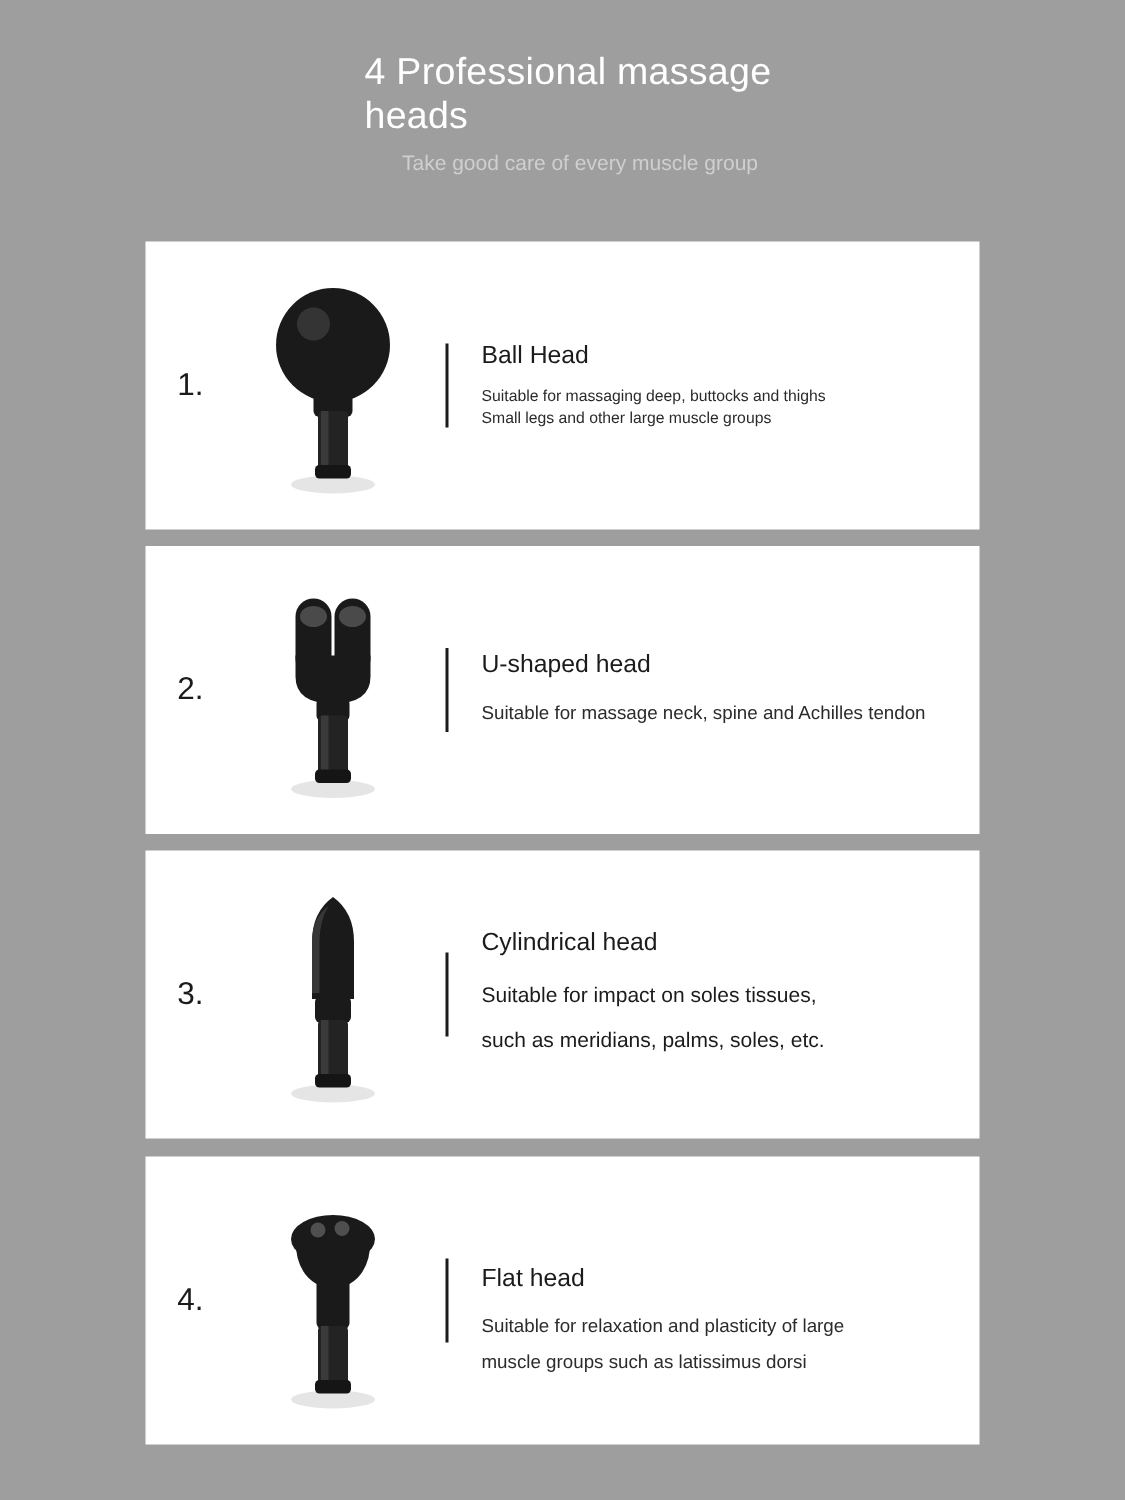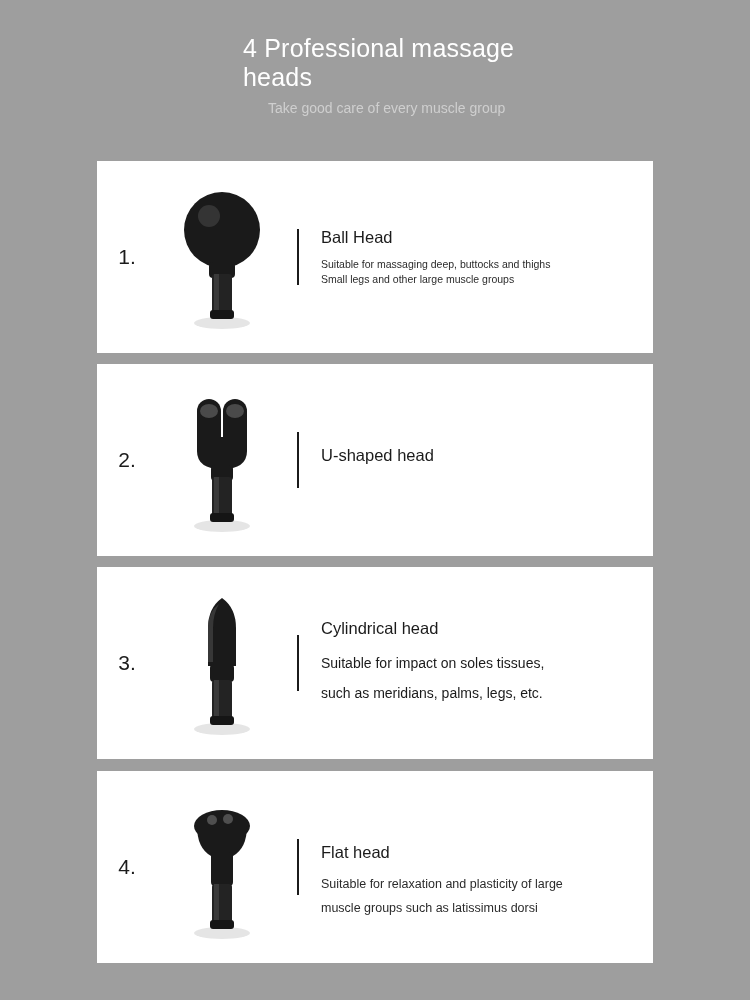--- a/index.html
+++ b/index.html
@@ -168,20 +168,21 @@
         <path d="M30 52 h50 v14 q0 18 -25 18 q-25 0 -25 -18 z" fill="#1a1a1a"></path>
         <rect x="44" y="80" width="22" height="16" rx="4" fill="#1a1a1a"></rect>
         <rect x="45" y="92" width="20" height="42" rx="3" fill="#232323"></rect>
         <rect x="47" y="92" width="5" height="42" fill="#454545" opacity="0.7"></rect>
         <rect x="43" y="128" width="24" height="9" rx="3" fill="#151515"></rect>
       </svg>
     </div>
     <div class="divider"></div>
     <div class="text-col">
       <div class="head-name">U-shaped head</div>
+      <div class="desc-mid">Suitable for massage neck, spine and Achilles tendon</div>
     </div>
   </div>
 
   <div class="card card-3">
     <div class="index">3.</div>
     <div class="figure">
       <svg class="head-svg" width="110" height="150" viewBox="0 0 110 150">
         <ellipse cx="55" cy="141" rx="28" ry="6" fill="#cfcfcf" opacity="0.55"></ellipse>
         <path d="M55 10 q14 10 14 30 v38 h-28 v-38 q0 -20 14 -30 z" fill="#1a1a1a"></path>
         <path d="M52 16 q-6 10 -6 24 v34 h-5 v-34 q0 -16 11 -24 z" fill="#3f3f3f" opacity="0.8"></path>
@@ -189,21 +190,21 @@
         <rect x="45" y="92" width="20" height="42" rx="3" fill="#232323"></rect>
         <rect x="47" y="92" width="5" height="42" fill="#454545" opacity="0.7"></rect>
         <rect x="43" y="128" width="24" height="9" rx="3" fill="#151515"></rect>
       </svg>
     </div>
     <div class="divider"></div>
     <div class="text-col">
       <div class="head-name">Cylindrical head</div>
       <div class="desc-big">
         <div>Suitable for impact on soles tissues,</div>
-        <div>such as meridians, palms, legs, etc.</div>
+        <div>such as meridians, palms, soles, etc.</div>
       </div>
     </div>
   </div>
 
   <div class="card card-4">
     <div class="index">4.</div>
     <div class="figure">
       <svg class="head-svg" width="110" height="150" viewBox="0 0 110 150">
         <ellipse cx="55" cy="141" rx="28" ry="6" fill="#cfcfcf" opacity="0.55"></ellipse>
         <ellipse cx="55" cy="34" rx="28" ry="16" fill="#1a1a1a"></ellipse>

